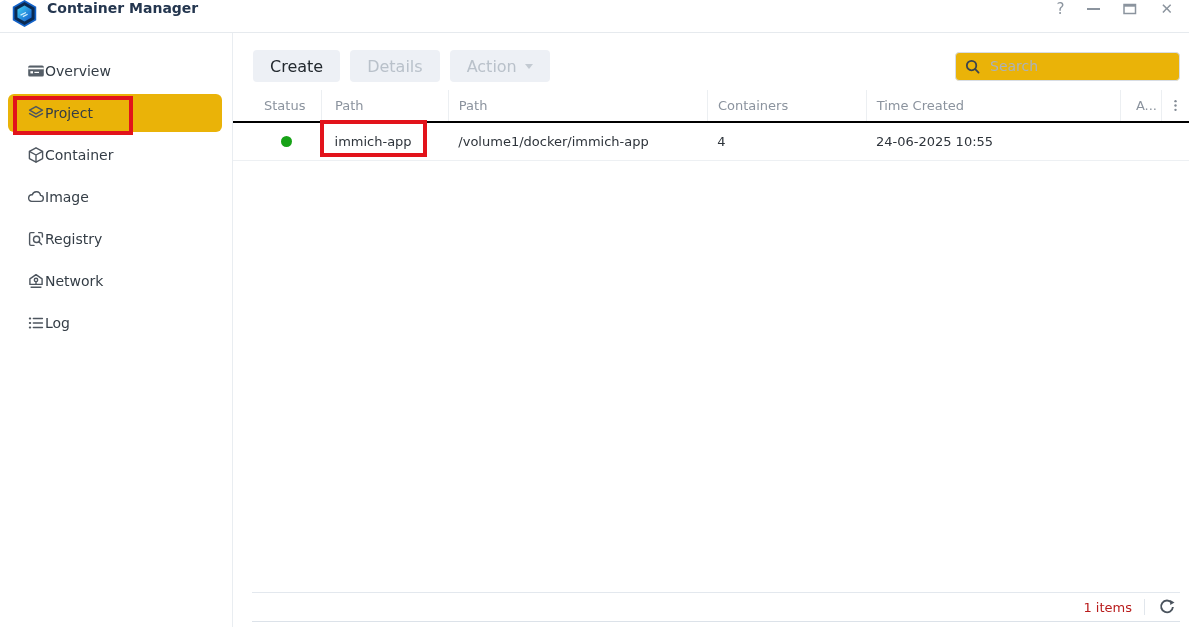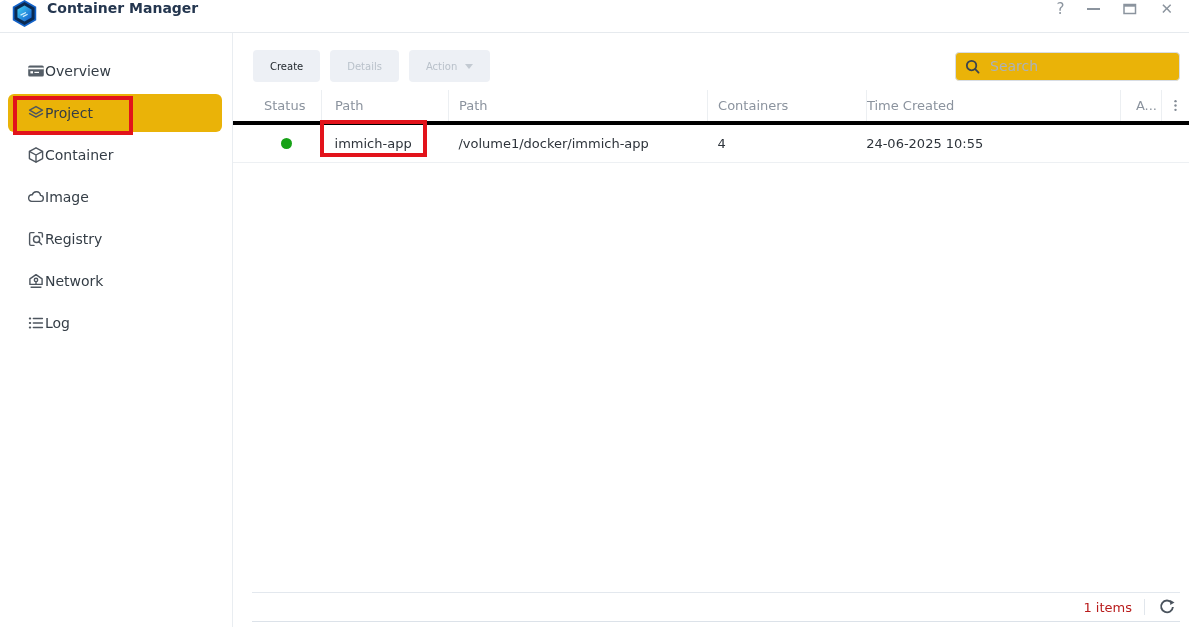--- a/index.html
+++ b/index.html
@@ -21,39 +21,39 @@
   .layout{display:flex;height:594px;}
   .sidebar{width:233px;box-sizing:border-box;border-right:1px solid #e9edf1;padding-top:19px;flex:none;}
   .side-item{height:38px;margin:0 10px 4px 8px;border-radius:6px;display:flex;align-items:center;
     padding-left:19px;font-size:14px;color:#343d46;cursor:pointer;}
   .side-item.selected{background:#eab308;}
   .icn{width:18px;height:18px;display:flex;flex:none;}
   
   .main{flex:1;display:flex;flex-direction:column;min-width:0;}
   .toolbar{display:flex;align-items:center;padding:17px 9px 8px 20px;}
   .btn{height:29px;padding:16px 17px;background:#edf0f5;border:none;border-radius:4px;
-    font-size:10px;font-family:inherit;color:#23292f;display:flex;align-items:center;cursor:pointer;}
+    font-size:16px;font-family:inherit;color:#23292f;display:flex;align-items:center;cursor:pointer;}
   .btn + .btn{margin-left:10px;}
   .btn.disabled{color:#b9c1ca;cursor:default;text-align:right;}
   .caret{width:0;height:0;border-left:4px solid transparent;border-right:4px solid transparent;
     border-top:5px solid #c3cad2;margin-left:8px;}
   .search{margin-left:auto;width:225px;height:29px;box-sizing:border-box;border:1px solid #d8dde4;
     border-radius:4px;display:flex;align-items:center;padding:0 8px;gap:7px;background:#eab308;}
   .search input{border:none;outline:none;flex:1;min-width:0;font-size:14px;font-family:inherit;
     color:#333;background:transparent;}
   .search input::placeholder{color:#aab2bd;}
   
-  .thead{display:flex;height:31px;border-bottom:4px solid #000000;font-size:13px;color:#8b939e;}
+  .thead{display:flex;height:31px;border-bottom:2px solid #000000;font-size:13px;color:#8b939e;}
   .th,.td{display:flex;align-items:center;box-sizing:border-box;height:100%;}
   .th + .th{border-left:1px solid #eceff2;}
   .c0{width:90px;padding-left:31px;}
   .c1{width:131px;padding-left:13px;}
   .c2{width:268px;padding-left:10px;}
   .c3{width:132px;padding-left:10px;}
-  .c4{width:263px;margin-left:31px;}
+  .c4{width:263px;padding-left:10px;margin-left:31px;}
   .c5{width:42px;padding-left:15px;}
   .c6{width:29px;justify-content:center;padding-left:0;}
   .td.c0{padding-left:48px;}
   .trow{display:flex;height:37px;border-bottom:1px solid #edf0f3;font-size:13px;color:#2e343b;cursor:pointer;}
   .dot{width:11px;height:11px;border-radius:50%;background:#17a217;}
   .spacer{flex:1;}
   
   .footer{margin:0 9px 5px 19px;border-top:1px solid #e3e8ee;border-bottom:1px solid #dce2e9;
     height:28px;display:flex;align-items:center;justify-content:flex-end;padding-right:3px;
     gap:12px;font-size:13px;color:#b91c1c;}

